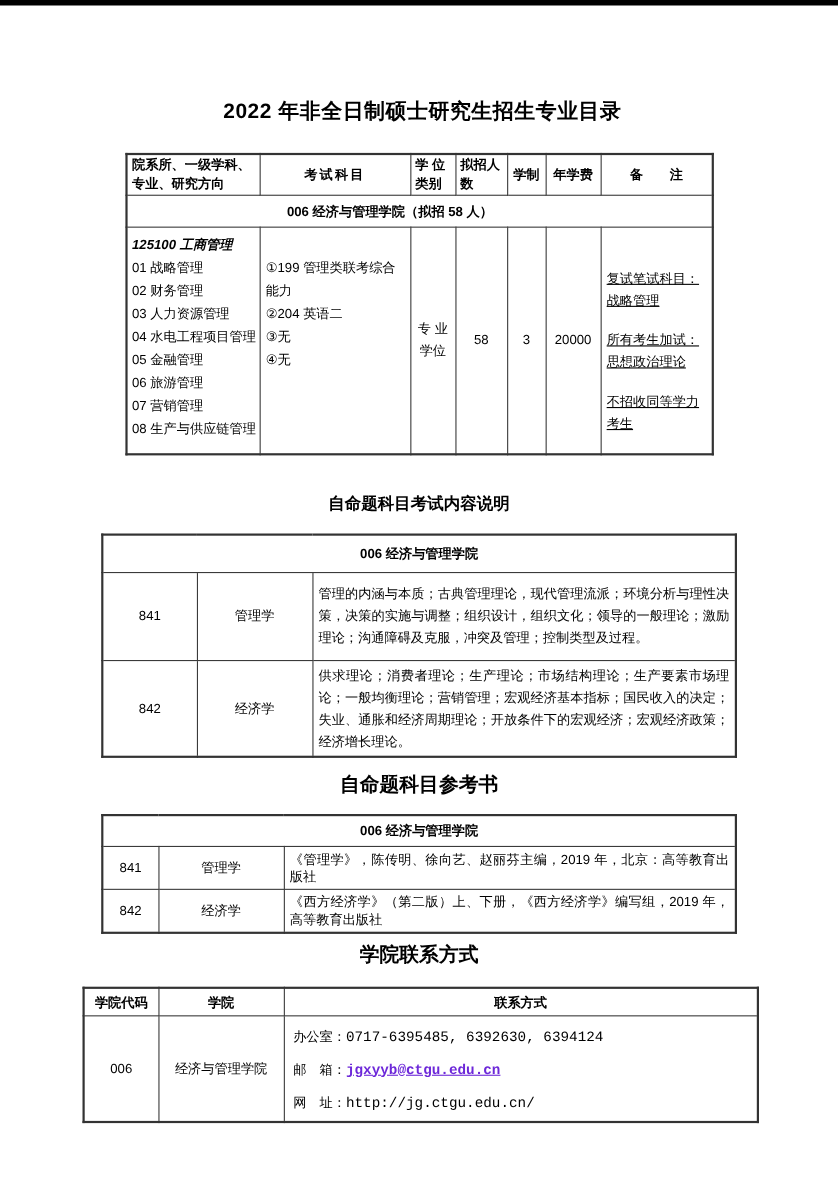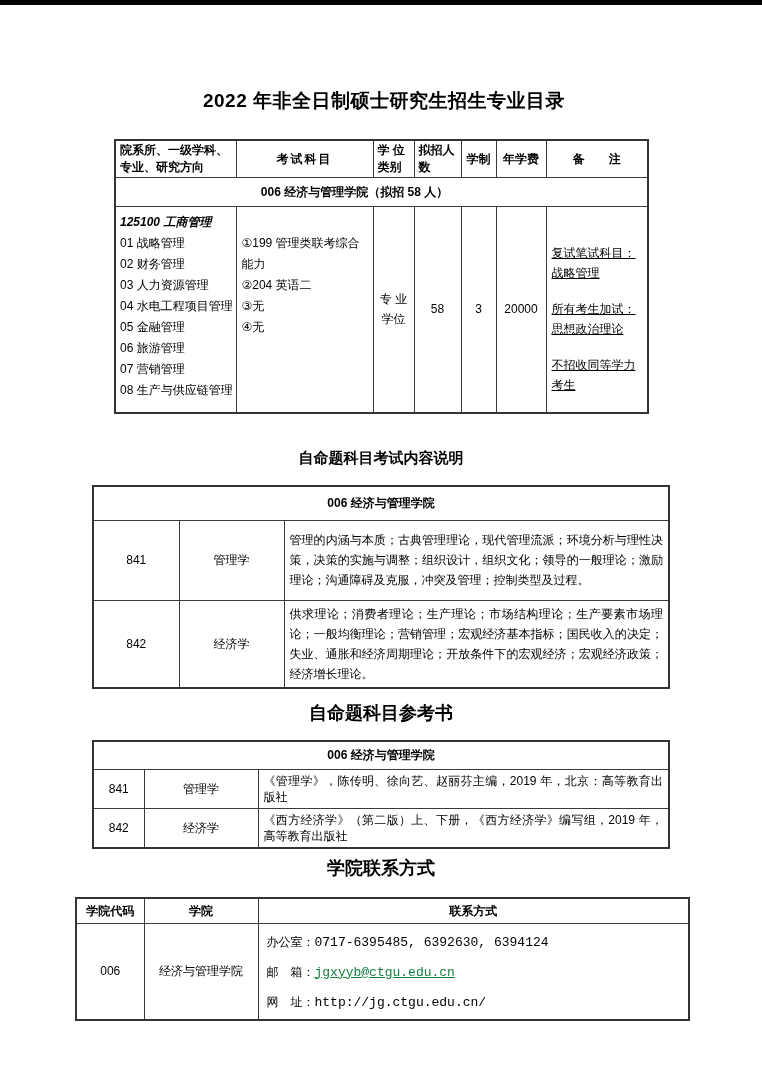--- a/index.html
+++ b/index.html
@@ -186,21 +186,21 @@
       <td>联系方式</td>
     </tr>
     <tr class="body">
       <td>006</td>
       <td>经济与管理学院</td>
       <td class="contactcell">
         <div class="cline">
           <span>办公室：</span><span class="mono">0717-6395485, 6392630, 6394124</span>
         </div>
         <div class="cline">
-          <span>邮　箱：</span><a class="mono email" style="color: #15803d;">jgxyyb@ctgu.edu.cn</a>
+          <span>邮　箱：</span><a class="mono email" style="color: #6d28d9; font-weight: bold;">jgxyyb@ctgu.edu.cn</a>
         </div>
         <div class="cline">
           <span>网　址：</span><span class="mono">http://jg.ctgu.edu.cn/</span>
         </div>
       </td>
     </tr>
   </tbody>
     </table>
 </div>
 

